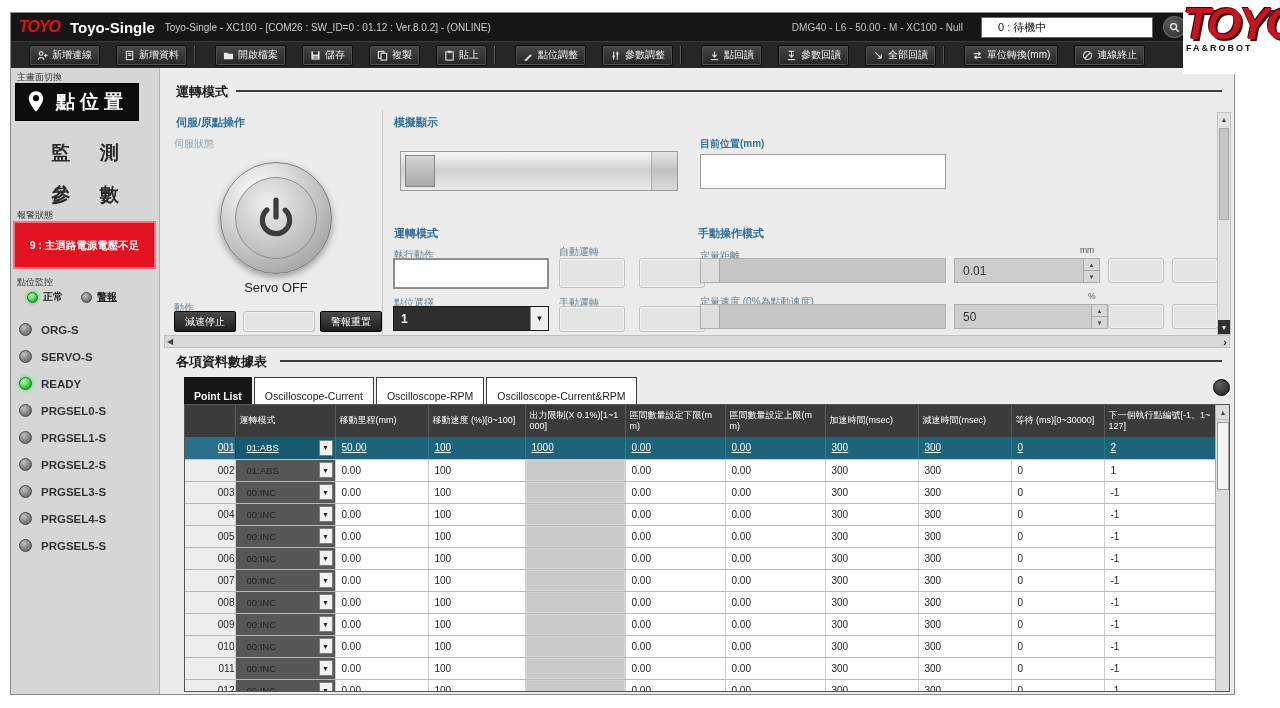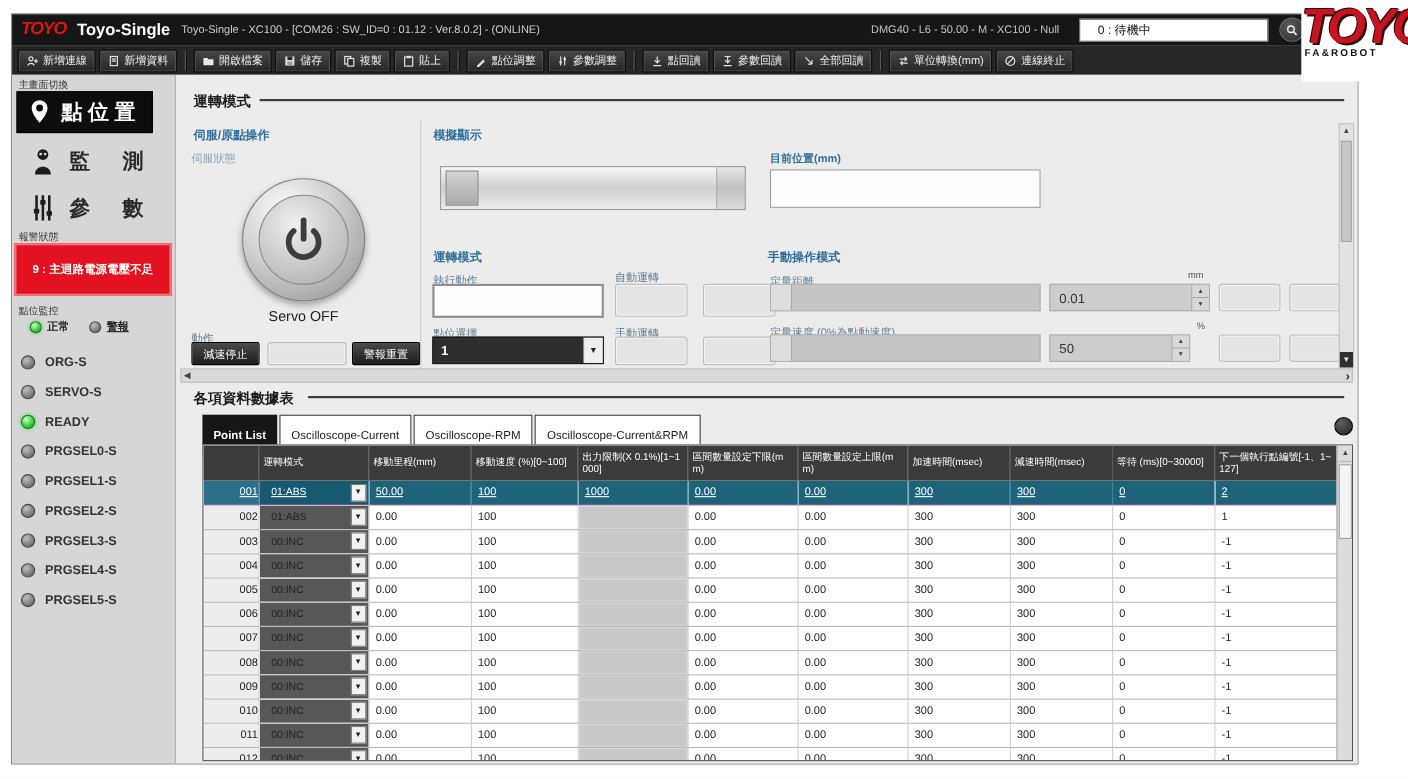--- a/index.html
+++ b/index.html
@@ -15,32 +15,32 @@
   .device{color:#c4c4c4;font-size:10px;margin-right:8px;}
   .combo{width:138px;height:19px;background:#fff;border:1px solid #666;font-size:11px;color:#111;display:flex;align-items:center;padding:0 16px;}
   .searchbtn{width:21px;height:20px;border-radius:50%;background:radial-gradient(circle at 35% 30%,#5a5a5a,#2c2c2c);border:1px solid #6b6b6b;display:flex;align-items:center;justify-content:center;}
   .minbtn{width:28px;height:18px;background:linear-gradient(#4c4c4c,#262626);border:1px solid #111;color:#eee;font-size:12px;display:flex;align-items:center;justify-content:center;}
   
   .corner{position:absolute;left:1183px;top:0;width:97px;height:74px;background:#fff;z-index:9;overflow:hidden;}
   .corner-toyo{font-size:45px;font-style:italic;font-weight:900;color:#c61420;letter-spacing:-3px;line-height:1.05;text-shadow:2px 2px 0 #38070b,-1px -1px 0 #38070b;white-space:nowrap;}
   .corner-sub{font-size:9px;font-weight:bold;color:#141414;letter-spacing:2px;margin-top:-4px;padding-left:3px;white-space:nowrap;}
   
   .toolbar{height:26px;background:#262626;border-top:1px solid #3a3a3a;display:flex;align-items:center;padding:0 5px;gap:3px;flex:0 0 auto;}
-  .tb-btn{display:inline-flex;align-items:center;gap:4px;padding:0 7px;height:19px;background:linear-gradient(#474747,#262626);border:1px solid #0d0d0d;box-shadow:inset 0 0 0 1px #4f4f4f;border-radius:2px;color:#f0f0f0;font-size:10px;white-space:nowrap;}
+  .tb-btn{display:inline-flex;align-items:center;gap:4px;padding:0 7px;height:19px;background:linear-gradient(#474747,#262626);border:1px solid #0d0d0d;box-shadow:inset 0 0 0 1px #4f4f4f;border-radius:2px;color:#f0f0f0;font-size:10px;white-space:nowrap;margin-left:13px;}
   .tb-sep{width:1px;height:18px;background:#595959;margin:0 4px;box-shadow:1px 0 0 #101010;}
   .tb-ic{display:inline-flex;}
   
   .content{flex:1;display:flex;min-height:0;}
   .sidebar{width:148px;flex:0 0 auto;background:#d6d6d6;border-right:1px solid #b3b3b3;position:relative;font-size:11px;}
   .main{flex:1;position:relative;background:#ececec;}
   .tinylabel{font-size:9px;color:#333;}
   
   .nav-big{position:absolute;left:4px;top:15px;width:124px;height:38px;background:#0d0d0d;border:1px solid #000;color:#fff;display:flex;align-items:center;gap:10px;padding-left:10px;box-sizing:border-box;}
   .nav-big .lbl{font-size:19px;font-weight:bold;letter-spacing:5px;}
-  .nav-item{position:absolute;left:4px;width:140px;height:38px;display:flex;align-items:center;gap:12px;padding-left:12px;box-sizing:border-box;color:#1c1c1c;}
+  .nav-item{position:absolute;left:4px;width:140px;height:38px;display:flex;align-items:center;gap:12px;padding-left:12px;box-sizing:border-box;color:#1c1c1c;flex-direction:column;}
   .nav-item .lbl{font-size:19px;letter-spacing:12px;font-weight:bold;color:#2a2a2a;}
   .alarmbox{position:absolute;left:2px;top:153px;width:143px;height:48px;background:#e31220;border:2px solid #f4707a;box-sizing:border-box;display:flex;align-items:center;justify-content:center;}
   .alarmbox span{color:#fff;font-weight:bold;font-size:10.5px;line-height:1.2;}
   .legend{position:absolute;left:16px;top:222px;display:flex;gap:18px;align-items:center;font-size:10px;color:#222;font-weight:bold;}
   .led{width:11px;height:11px;border-radius:50%;display:inline-block;flex:0 0 auto;}
   .led.on{background:radial-gradient(circle at 35% 30%,#c9ffc9,#35c93a 60%,#129a18);border:1px solid #0c7a12;box-shadow:0 0 4px #4ed153;}
   .led.off{background:radial-gradient(circle at 35% 30%,#c0c0c0,#7d7d7d 60%,#555);border:1px solid #474747;}
   .led.sm{width:9px;height:9px;}
   .signals{position:absolute;left:8px;top:248px;right:4px;}
   .sig{display:flex;align-items:center;gap:9px;height:27px;font-size:11.5px;font-weight:bold;color:#333;}
@@ -416,21 +416,21 @@
             </span>
         </div>
         <div class="disbtn" style="left:948px;top:190px;width:56px;height:25px;"></div>
         <div class="disbtn" style="left:1012px;top:190px;width:46px;height:25px;"></div>
 
         <div class="smallab" style="left:540px;top:227px;color:#5f7c92;">定量速度 (0%為點動速度)</div>
         <div class="unitlab" style="left:928px;top:223px;">%</div>
         <div class="slider" style="left:540px;top:236px;width:246px;">
             <div class="cap"></div>
           </div>
-        <div class="spin" style="left:794px;top:236px;width:128px;">
+        <div class="spin" style="left:794px;top:236px;width:154px;">
           <span class="val">50</span>
           <span class="arrs">
               <div>▲</div>
               <div>▼</div>
             </span>
         </div>
         <div class="disbtn" style="left:948px;top:236px;width:56px;height:25px;"></div>
         <div class="disbtn" style="left:1012px;top:236px;width:46px;height:25px;"></div>
 
         <div class="vscroll">

